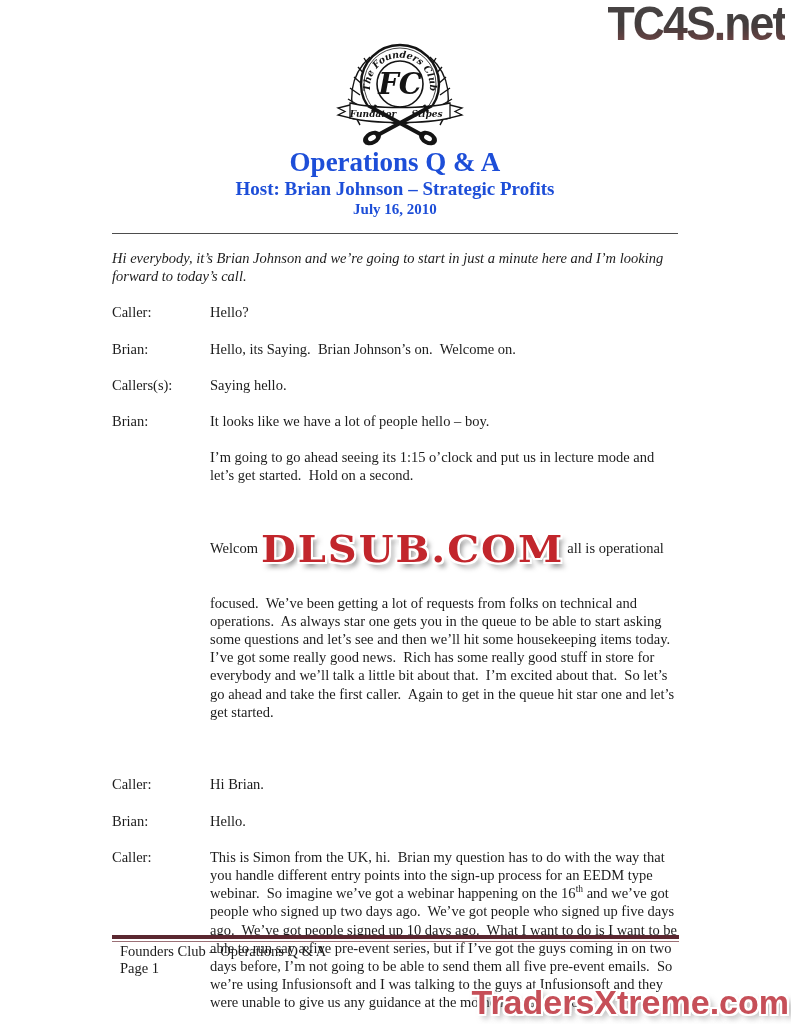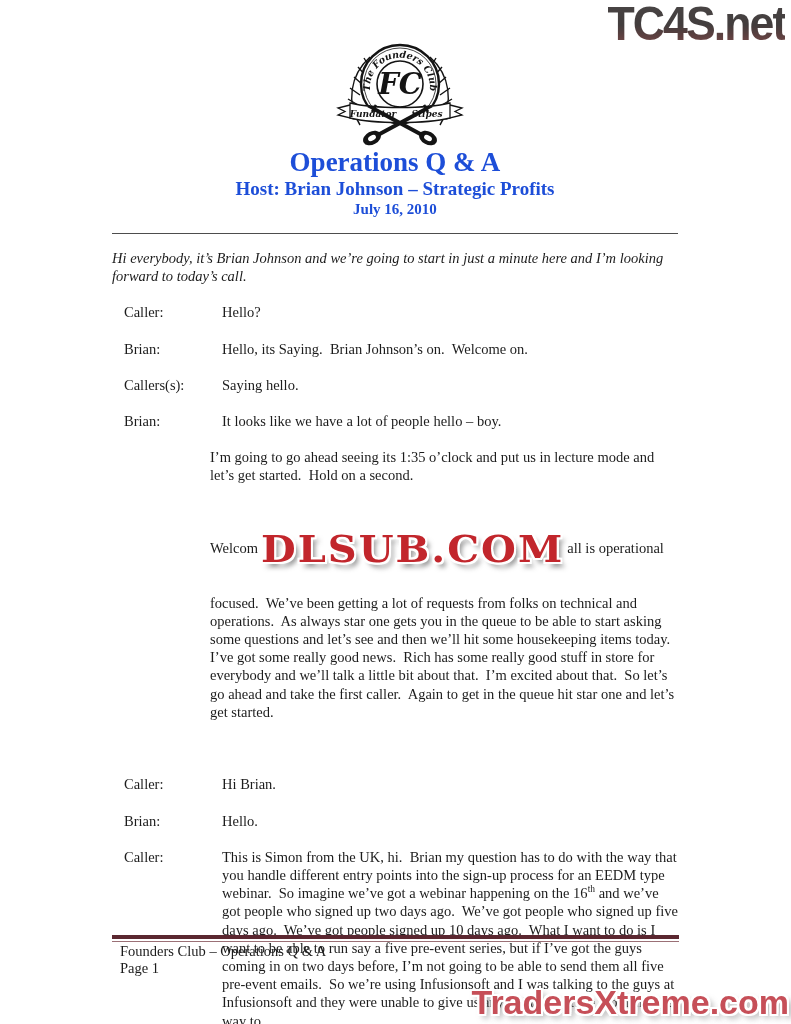--- a/index.html
+++ b/index.html
@@ -25,21 +25,21 @@
   
   .title-block{position:absolute;top:147px;left:112px;width:566px;text-align:center;font-weight:bold;color:#1d4ed8;}
   .doc-title{font-size:27px;line-height:30px;}
   .doc-host{font-size:19px;line-height:23px;}
   .doc-date{font-size:15px;line-height:19px;}
   .title-rule{position:absolute;top:233px;left:112px;width:566px;height:0;border-top:1px solid #4d4d4d;}
 
   
   .body-text{position:absolute;top:249px;left:112px;width:567px;font-size:14.5px;line-height:18.2px;}
   .para{margin:0 0 18px 0;white-space:pre-wrap;font-style:italic;}
-  .turn{display:flex;margin:0 0 18px 12px;}
+  .turn{display:flex;margin:0 0 18px 0;}
   .speaker{width:98px;flex-shrink:0;white-space:pre-wrap;}
   .speech{flex:1;white-space:pre-wrap;}
   .speech p{margin:0;white-space:pre-wrap;}
   .cont{margin-left:98px;}
 
   
   .wm-line{display:flex;align-items:flex-end;height:18.2px;white-space:pre-wrap;}
   .dlsub{
     font-family:"DejaVu Serif",serif;font-weight:bold;
     font-size:40px;letter-spacing:2px;line-height:40px;
@@ -152,21 +152,21 @@
       <span class="speaker">Callers(s):</span>
       <div class="speech">Saying hello.</div>
     </div>
 
     <div class="turn">
       <span class="speaker">Brian:</span>
       <div class="speech">It looks like we have a lot of people hello – boy.</div>
     </div>
 
     <div class="turn cont">
-      <div class="speech">I’m going to go ahead seeing its 1:35 o’clock and put us in lecture mode and let’s get started.  Hold on a second.</div>
+      <div class="speech">I’m going to go ahead seeing its 1:15 o’clock and put us in lecture mode and let’s get started.  Hold on a second.</div>
     </div>
 
     <div class="turn cont">
       <div class="speech">
         <div class="wm-line">
           <span>Welcom</span>
           <span class="dlsub">DLSUB.COM</span>
           <span>all is operational</span>
         </div>
         <p>focused.  We’ve been getting a lot of requests from folks on technical and operations.  As always star one gets you in the queue to be able to start asking some questions and let’s see and then we’ll hit some housekeeping items today.  I’ve got some really good news.  Rich has some really good stuff in store for everybody and we’ll talk a little bit about that.  I’m excited about that.  So let’s go ahead and take the first caller.  Again to get in the queue hit star one and let’s get started.</p>

